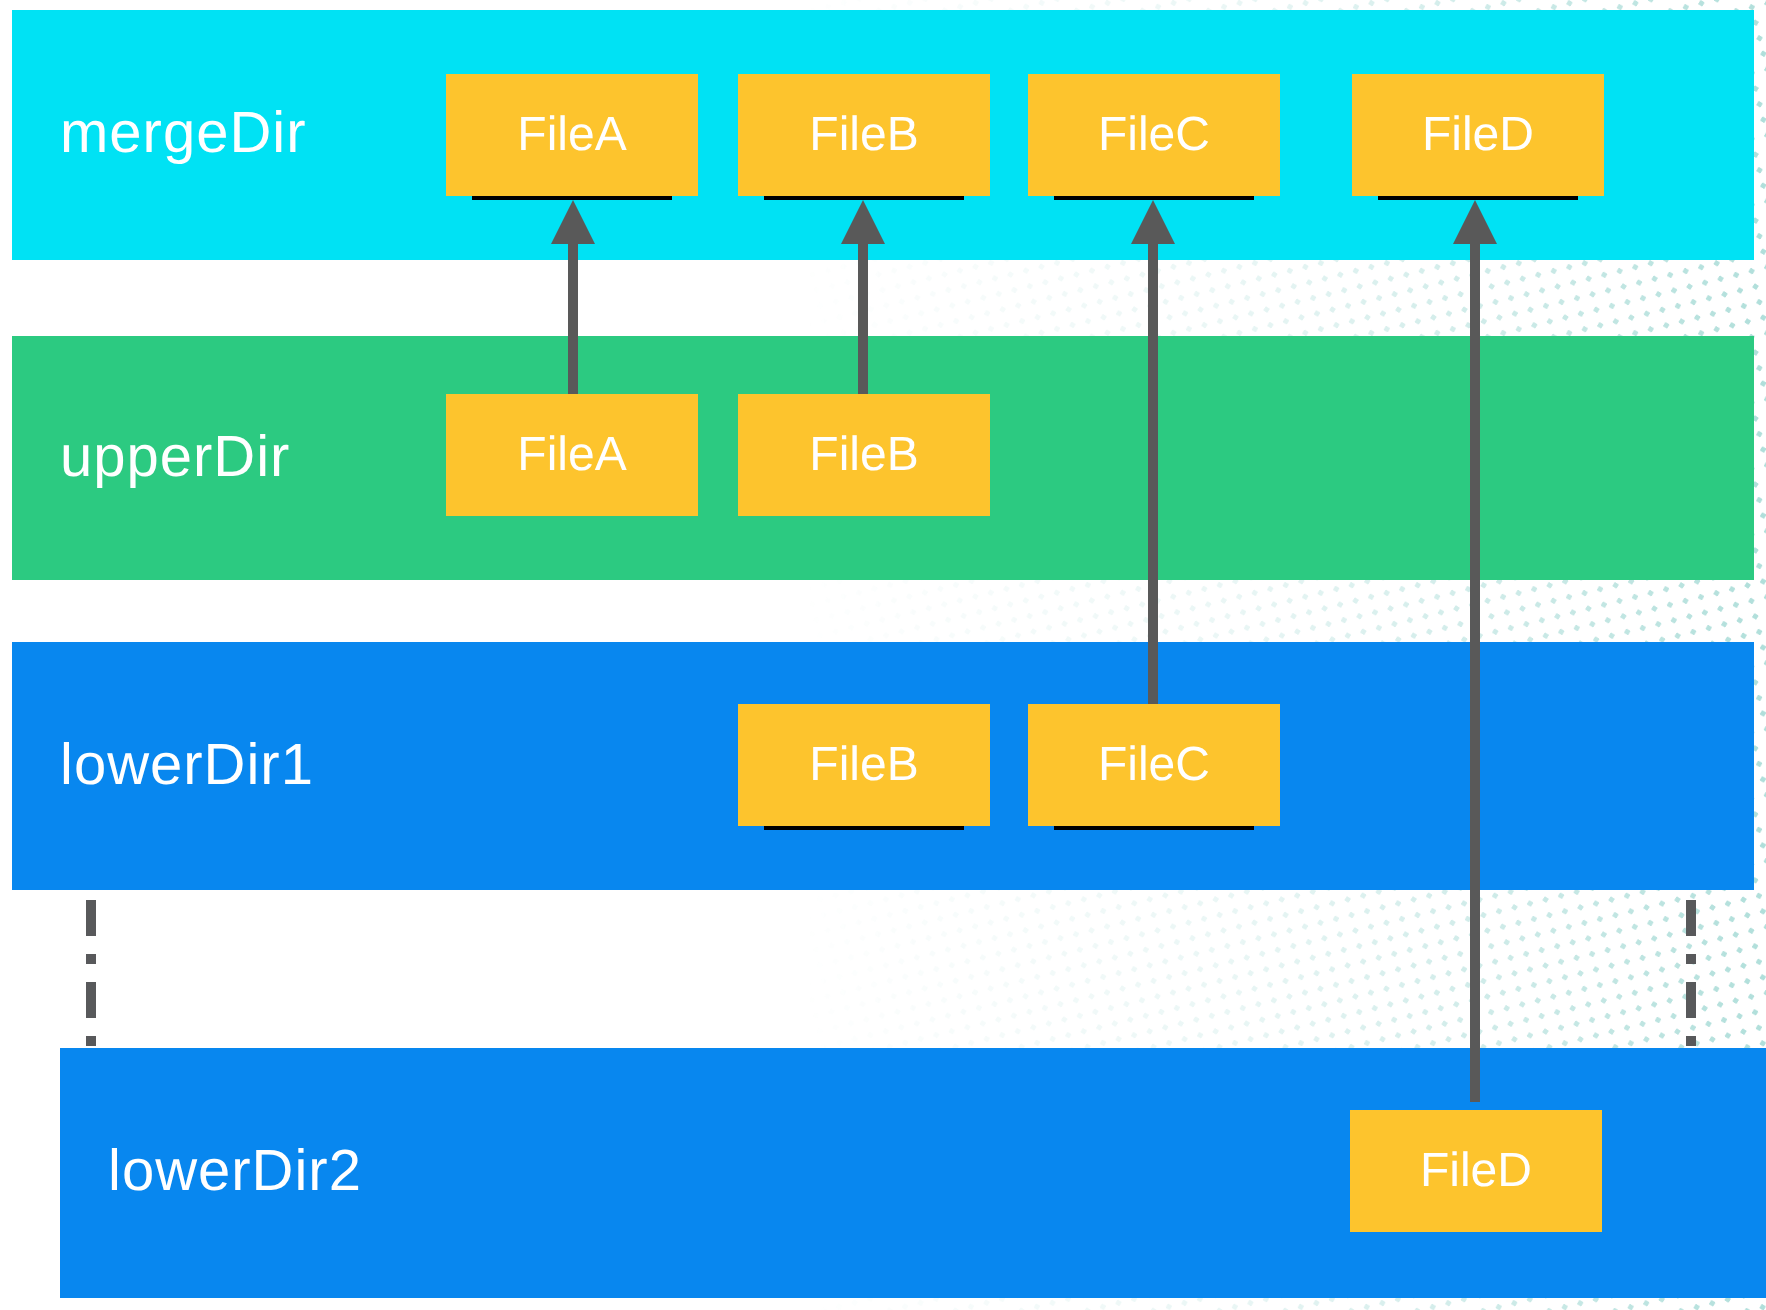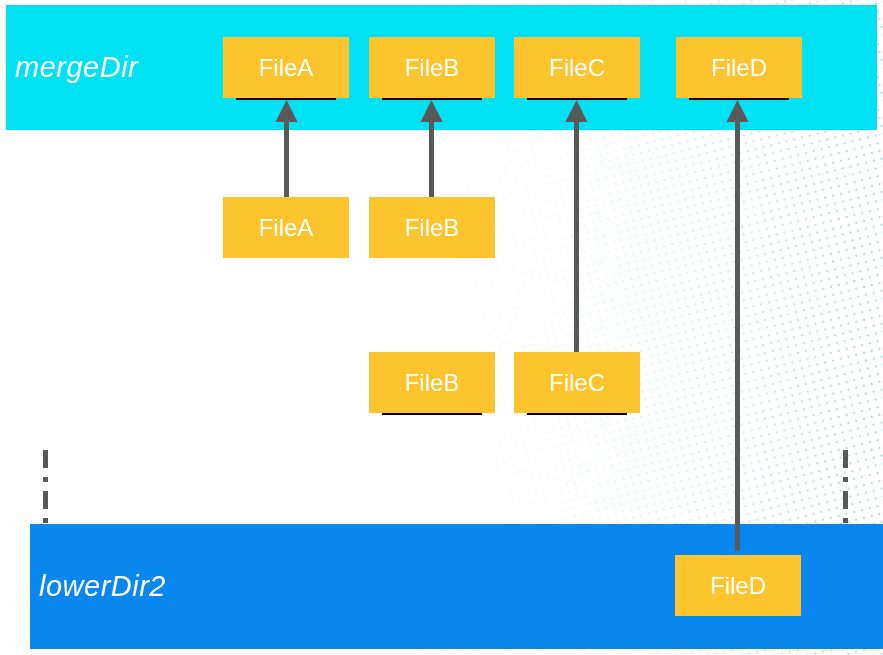--- a/index.html
+++ b/index.html
@@ -17,21 +17,21 @@
     position:absolute;left:-120px;top:-140px;width:780px;height:1000px;
     background-image:radial-gradient(circle, rgba(38,166,154,0.40) 1.3px, rgba(38,166,154,0) 1.4px);
     background-size:8px 8px;
     transform:rotate(-14deg);
   }
   .band{
     position:absolute;left:6px;width:871px;z-index:1;
     display:flex;align-items:center;
   }
   .band-label{
-    color:#ffffff;font-size:29px;padding-left:9px;letter-spacing:0.5px;font-style:italic;
+    color:#ffffff;font-size:29px;padding-left:24px;letter-spacing:0.5px;
   }
   .band-merge  {top:5px;  height:125px;background:#00E2F4;}
   .band-upper  {top:168px;height:122px;background:#2CCA81;}
   .band-lower1 {top:321px;height:124px;background:#0887EF;}
   .band-lower2 {top:524px;height:125px;background:#0887EF;margin-left:24px;}
   .fbox{
     position:absolute;width:126px;height:61px;background:#FDC42D;z-index:2;
     display:flex;align-items:center;justify-content:center;
     color:#ffffff;font-size:24px;
   }
@@ -46,20 +46,26 @@
 <body>
 
 <div class="stage">
 
   <div class="texture-wrap">
     <div class="texture"></div>
   </div>
 
   <div class="band band-merge">
     <span class="band-label">mergeDir</span>
+  </div>
+  <div class="band band-upper">
+    <span class="band-label">upperDir</span>
+  </div>
+  <div class="band band-lower1">
+    <span class="band-label">lowerDir1</span>
   </div>
   <div class="band band-lower2">
     <span class="band-label">lowerDir2</span>
   </div>
 
   <div class="fbox" style="left:223px;top:37px;">
     <span>FileA</span>
     <i class="uline"></i>
   </div>
   <div class="fbox" style="left:369px;top:37px;">

